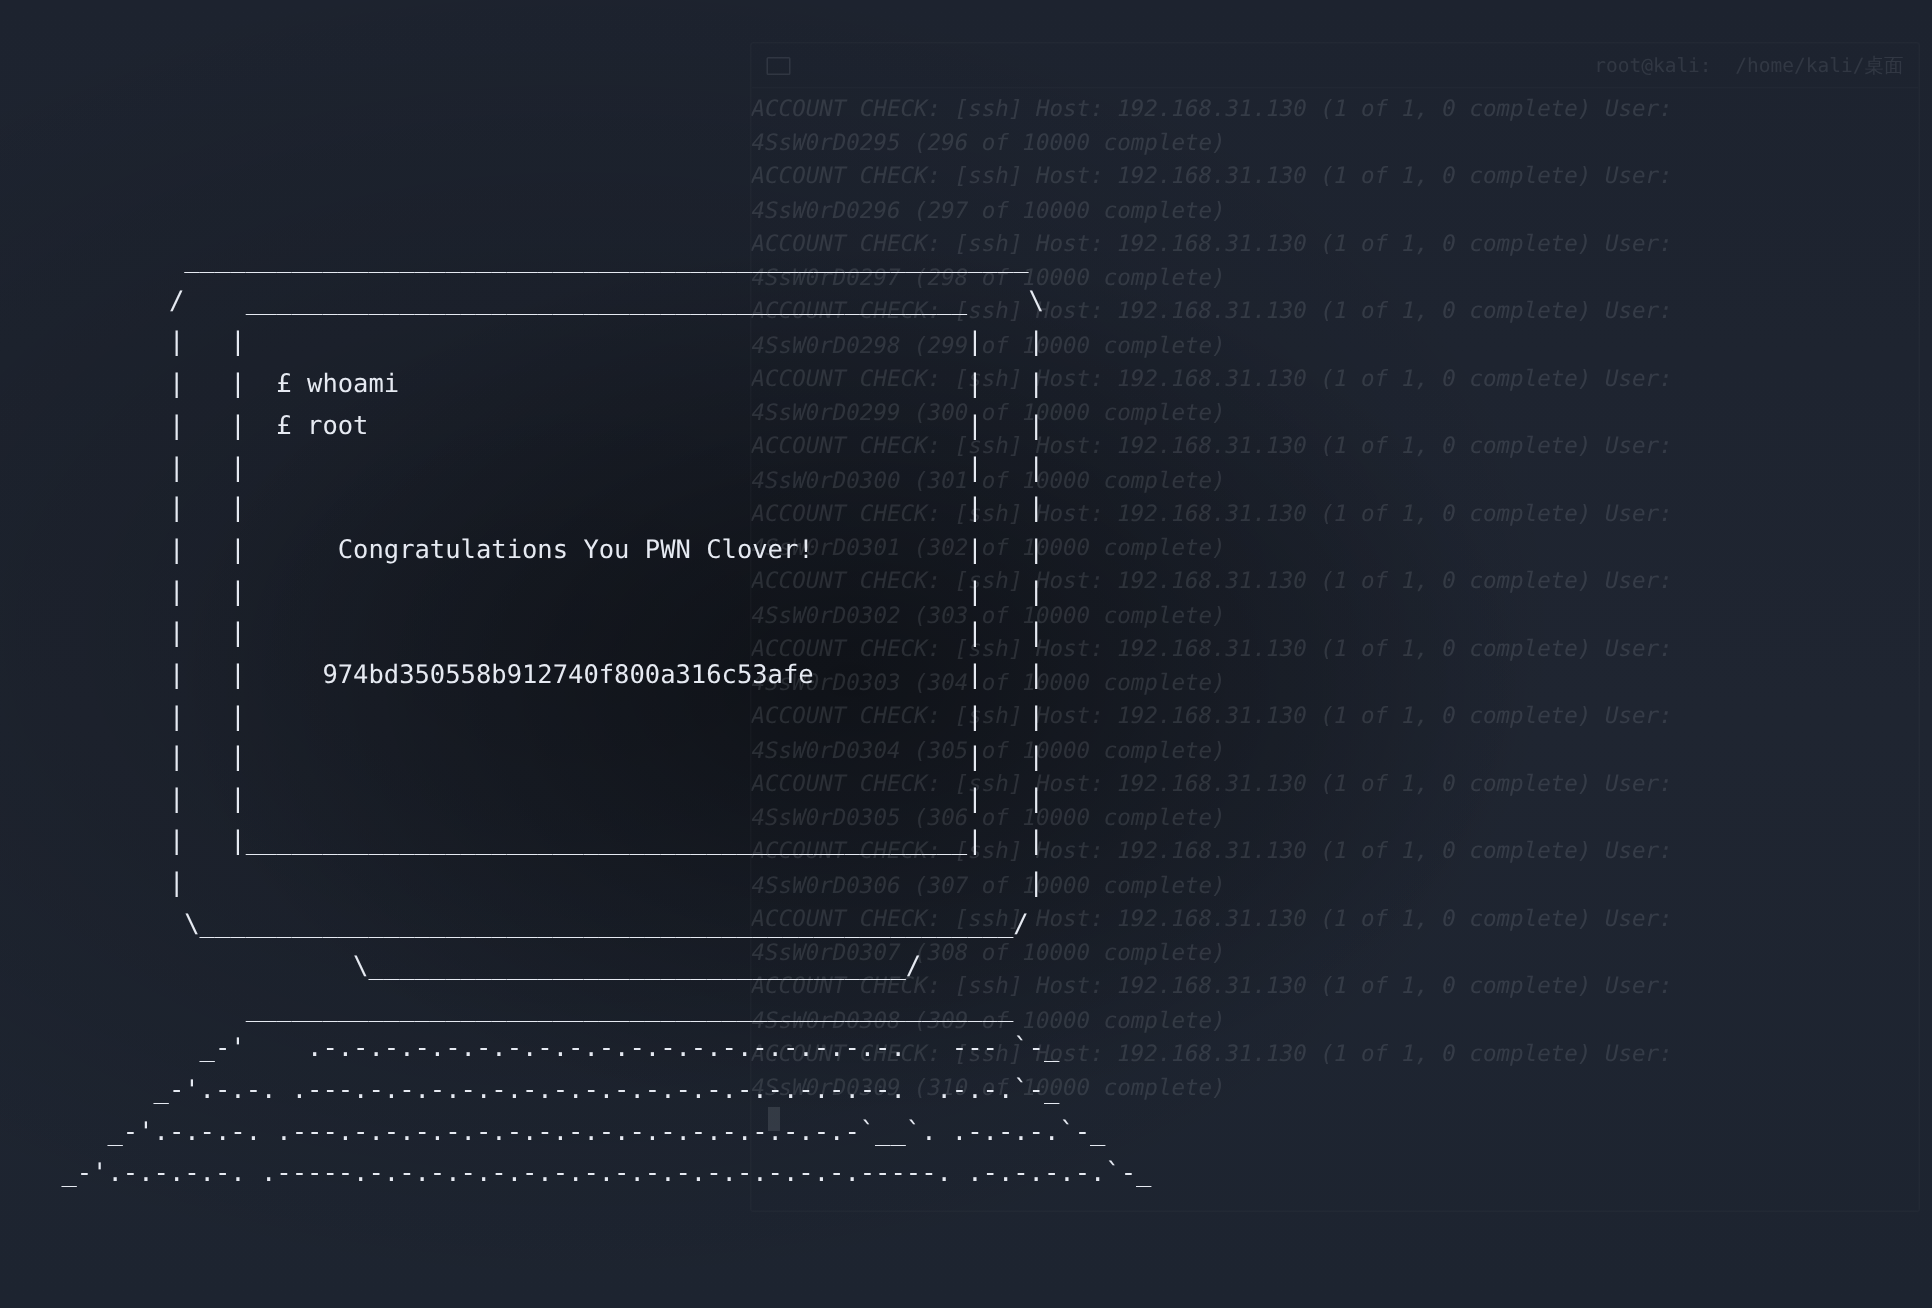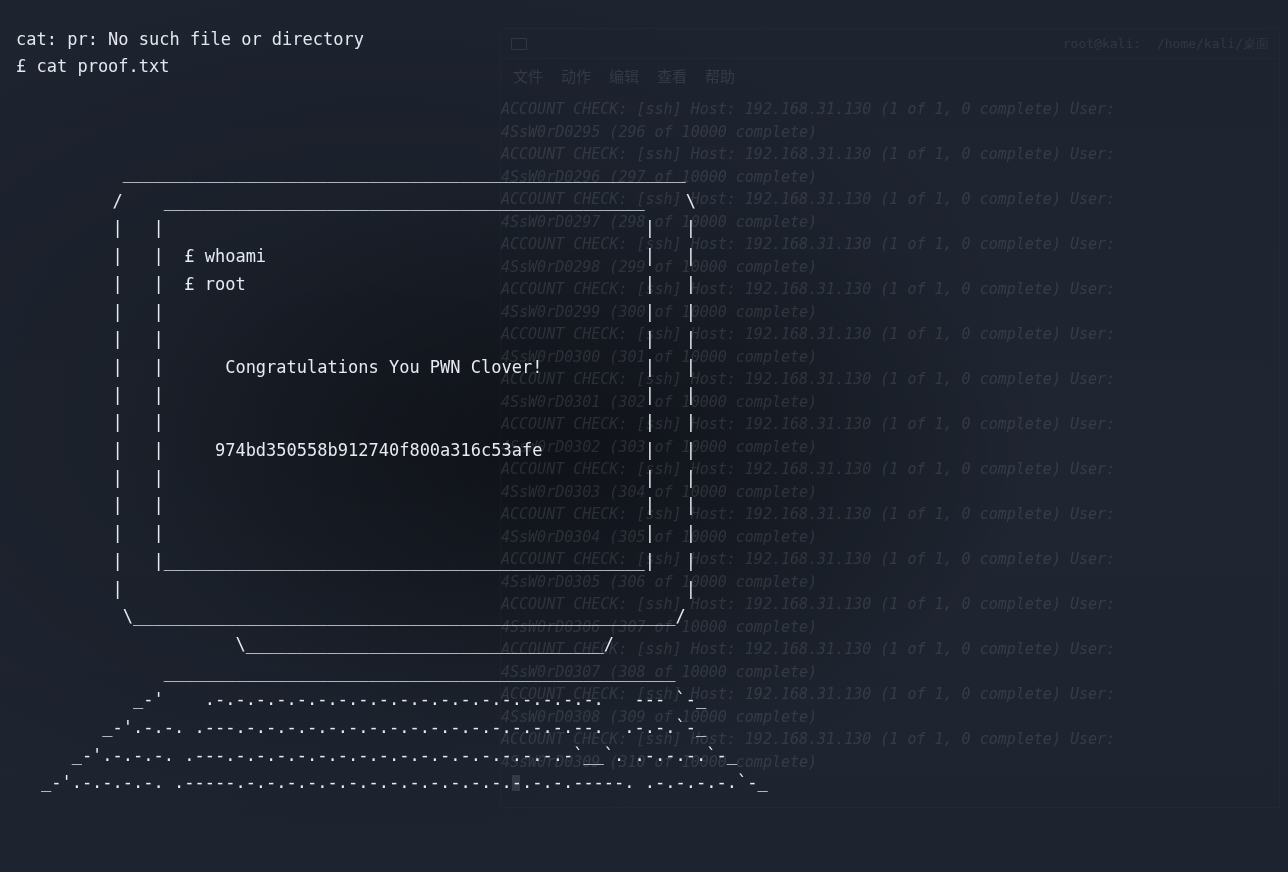--- a/index.html
+++ b/index.html
@@ -114,27 +114,20 @@
 <body>
 <div class="stage" data-interactable="false">
 
   <div class="bg-window" data-interactable="true">
     <div class="bg-titlebar" data-interactable="true">
       <span class="tb-icon" data-interactable="false"></span>
       <span class="title" data-interactable="false">
         <span class="user" data-interactable="false">root@kali:</span><span class="host" data-interactable="false"> /home/kali/桌面</span>
       </span>
     </div>
-    <div class="bg-menubar" data-interactable="false">
-      <span data-interactable="true">文件</span>
-      <span data-interactable="true">动作</span>
-      <span data-interactable="true">编辑</span>
-      <span data-interactable="true">查看</span>
-      <span data-interactable="true">帮助</span>
-    </div>
     <div class="bg-body" id="bg-log" data-interactable="true">ACCOUNT CHECK: [ssh] Host: 192.168.31.130 (1 of 1, 0 complete) User:
 4SsW0rD0295 (296 of 10000 complete)
 ACCOUNT CHECK: [ssh] Host: 192.168.31.130 (1 of 1, 0 complete) User:
 4SsW0rD0296 (297 of 10000 complete)
 ACCOUNT CHECK: [ssh] Host: 192.168.31.130 (1 of 1, 0 complete) User:
 4SsW0rD0297 (298 of 10000 complete)
 ACCOUNT CHECK: [ssh] Host: 192.168.31.130 (1 of 1, 0 complete) User:
 4SsW0rD0298 (299 of 10000 complete)
 ACCOUNT CHECK: [ssh] Host: 192.168.31.130 (1 of 1, 0 complete) User:
 4SsW0rD0299 (300 of 10000 complete)
@@ -154,24 +147,20 @@
 4SsW0rD0306 (307 of 10000 complete)
 ACCOUNT CHECK: [ssh] Host: 192.168.31.130 (1 of 1, 0 complete) User:
 4SsW0rD0307 (308 of 10000 complete)
 ACCOUNT CHECK: [ssh] Host: 192.168.31.130 (1 of 1, 0 complete) User:
 4SsW0rD0308 (309 of 10000 complete)
 ACCOUNT CHECK: [ssh] Host: 192.168.31.130 (1 of 1, 0 complete) User:
 4SsW0rD0309 (310 of 10000 complete)
  <span class="bg-cursor" data-interactable="false"></span></div>
   </div>
 
-  <div class="fg-term" data-interactable="true">
-<span class="fg-line" data-interactable="false">cat: pr: No such file or directory</span>
-<span class="fg-line" data-interactable="false">£ cat proof.txt</span>
-  </div>
 
   <pre class="fg-ascii" data-interactable="false"><span data-interactable="false">            _______________________________________________________</span>
 <span data-interactable="false">           /    _______________________________________________    \</span>
 <span data-interactable="false">           |   |                                               |   |</span>
 <span data-interactable="false">           |   |  £ whoami                                     |   |</span>
 <span data-interactable="false">           |   |  £ root                                       |   |</span>
 <span data-interactable="false">           |   |                                               |   |</span>
 <span data-interactable="false">           |   |                                               |   |</span>
 <span data-interactable="false">           |   |      Congratulations You PWN Clover!          |   |</span>
 <span data-interactable="false">           |   |                                               |   |</span>

